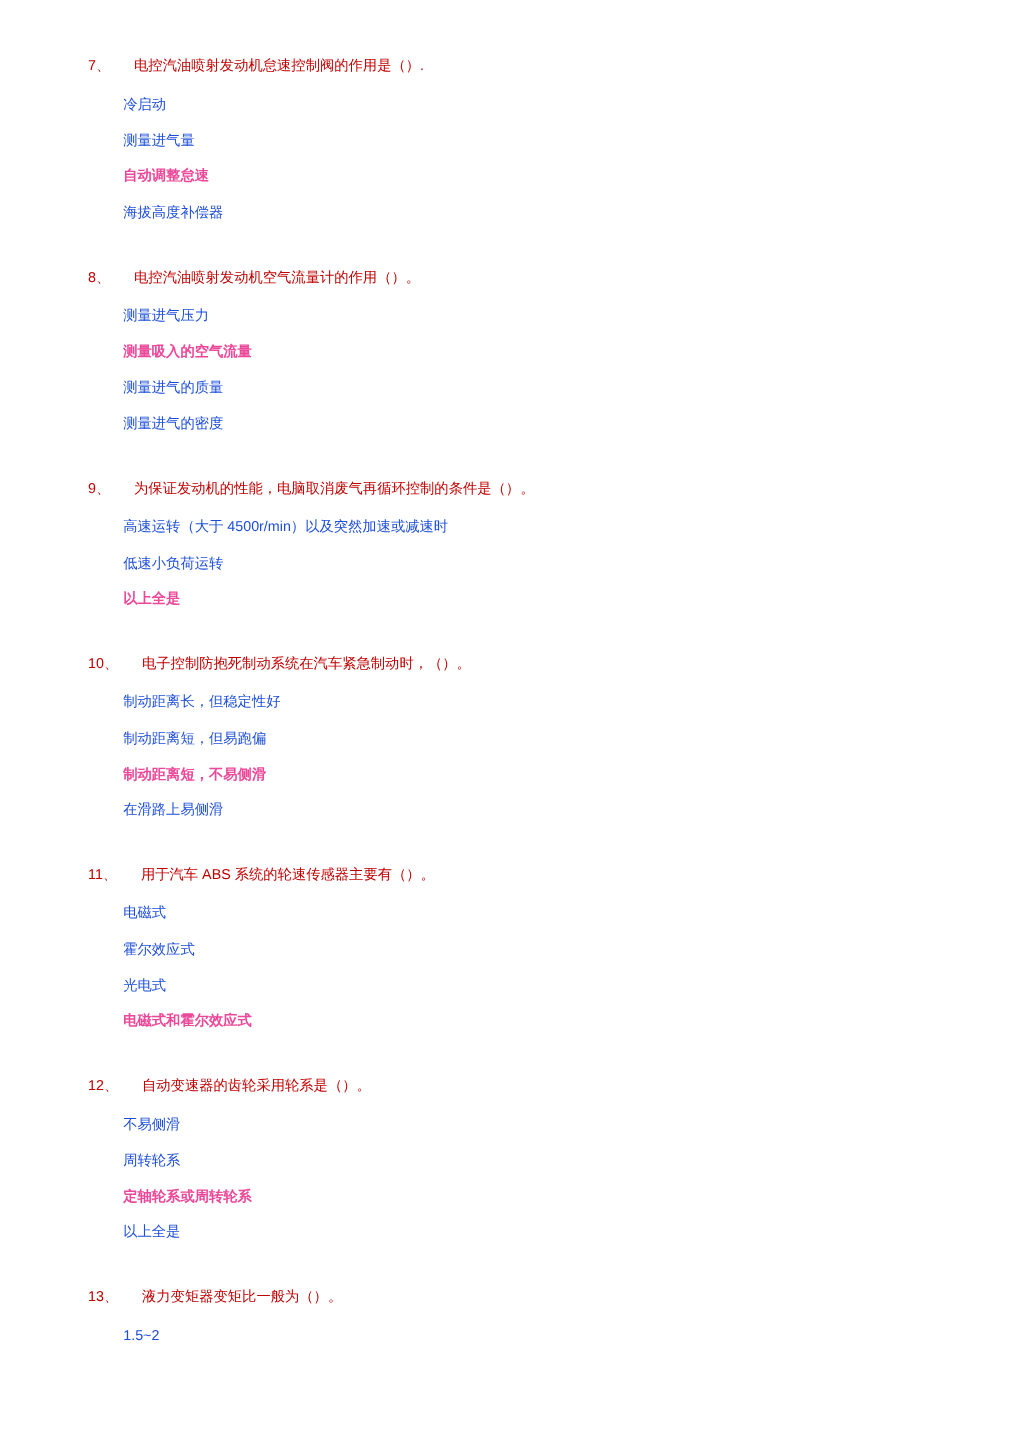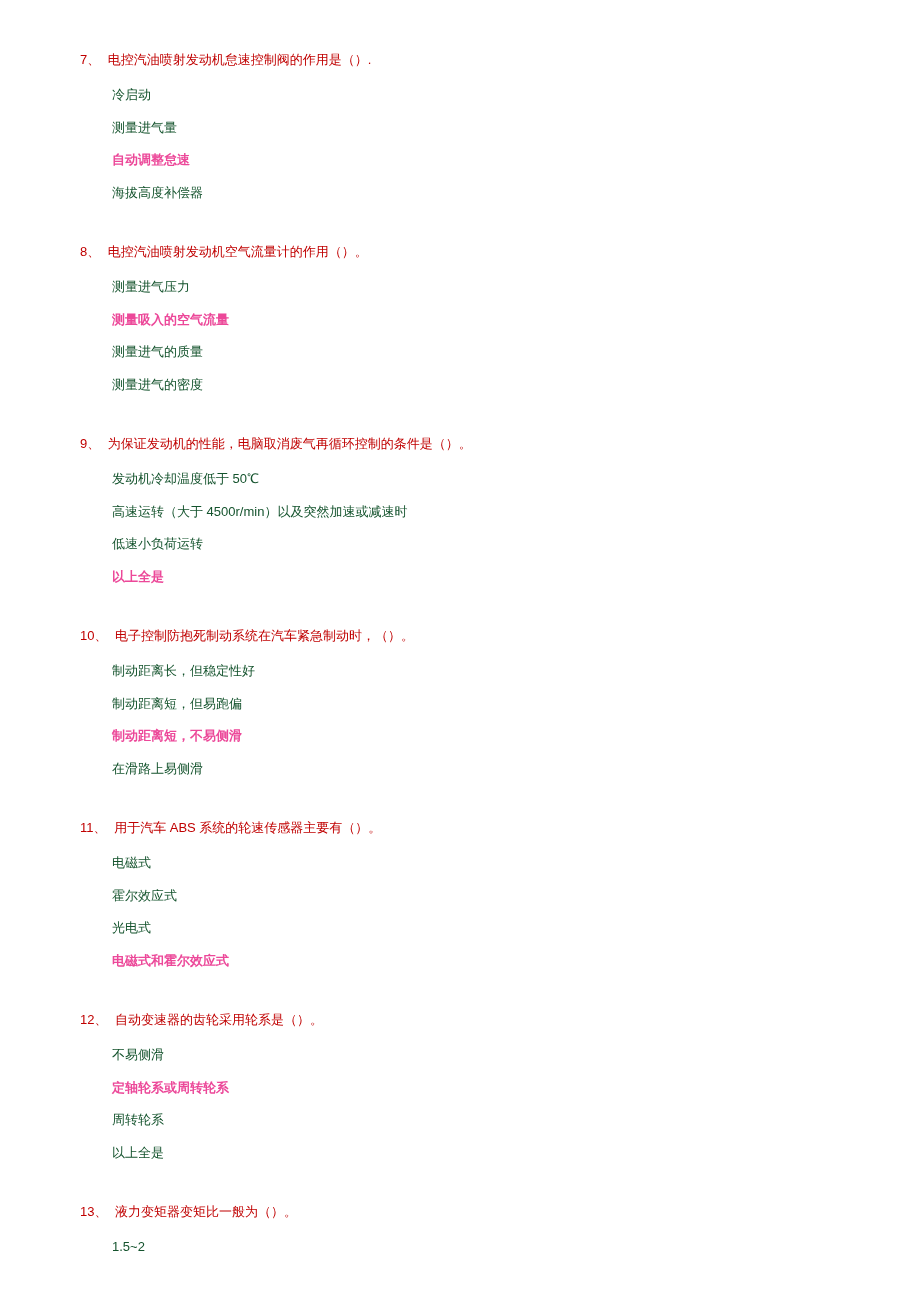--- a/index.html
+++ b/index.html
@@ -19,26 +19,26 @@
       margin-bottom: 14px;
       font-size: 13px;
     }
     .question-num {
       color: #c00000;
       display: inline;
     }
     .question-text {
       color: #c00000;
       display: inline;
-      margin-left: 4px;
+      margin-left: 18px;
     }
     .option {
       margin-left: 32px;
       margin-bottom: 12px;
-      color: #14532d;
+      color: #1d4ed8;
       font-size: 13px;
     }
     .option.correct {
       color: #ec4899;
       font-weight: bold;
     }
   </style>
 </head>
 <body>
 
@@ -52,21 +52,20 @@
     </div>
     <div class="question-block">
       <div class="question-header"><span class="question-num">8、</span> <span class="question-text">电控汽油喷射发动机空气流量计的作用（）。</span></div>
       <div class="option">测量进气压力</div>
       <div class="option correct">测量吸入的空气流量</div>
       <div class="option">测量进气的质量</div>
       <div class="option">测量进气的密度</div>
     </div>
     <div class="question-block">
       <div class="question-header"><span class="question-num">9、</span> <span class="question-text">为保证发动机的性能，电脑取消废气再循环控制的条件是（）。</span></div>
-      <div class="option">发动机冷却温度低于 50℃</div>
       <div class="option">高速运转（大于 4500r/min）以及突然加速或减速时</div>
       <div class="option">低速小负荷运转</div>
       <div class="option correct">以上全是</div>
     </div>
     <div class="question-block">
       <div class="question-header"><span class="question-num">10、</span> <span class="question-text">电子控制防抱死制动系统在汽车紧急制动时，（）。</span></div>
       <div class="option">制动距离长，但稳定性好</div>
       <div class="option">制动距离短，但易跑偏</div>
       <div class="option correct">制动距离短，不易侧滑</div>
       <div class="option">在滑路上易侧滑</div>
@@ -74,21 +73,21 @@
     <div class="question-block">
       <div class="question-header"><span class="question-num">11、</span> <span class="question-text">用于汽车 ABS 系统的轮速传感器主要有（）。</span></div>
       <div class="option">电磁式</div>
       <div class="option">霍尔效应式</div>
       <div class="option">光电式</div>
       <div class="option correct">电磁式和霍尔效应式</div>
     </div>
     <div class="question-block">
       <div class="question-header"><span class="question-num">12、</span> <span class="question-text">自动变速器的齿轮采用轮系是（）。</span></div>
       <div class="option">不易侧滑</div>
+      <div class="option">周转轮系</div>
       <div class="option correct">定轴轮系或周转轮系</div>
-      <div class="option">周转轮系</div>
       <div class="option">以上全是</div>
     </div>
     <div class="question-block">
       <div class="question-header"><span class="question-num">13、</span> <span class="question-text">液力变矩器变矩比一般为（）。</span></div>
       <div class="option">1.5~2</div>
     </div>
   </div>
 
 </body></html>

